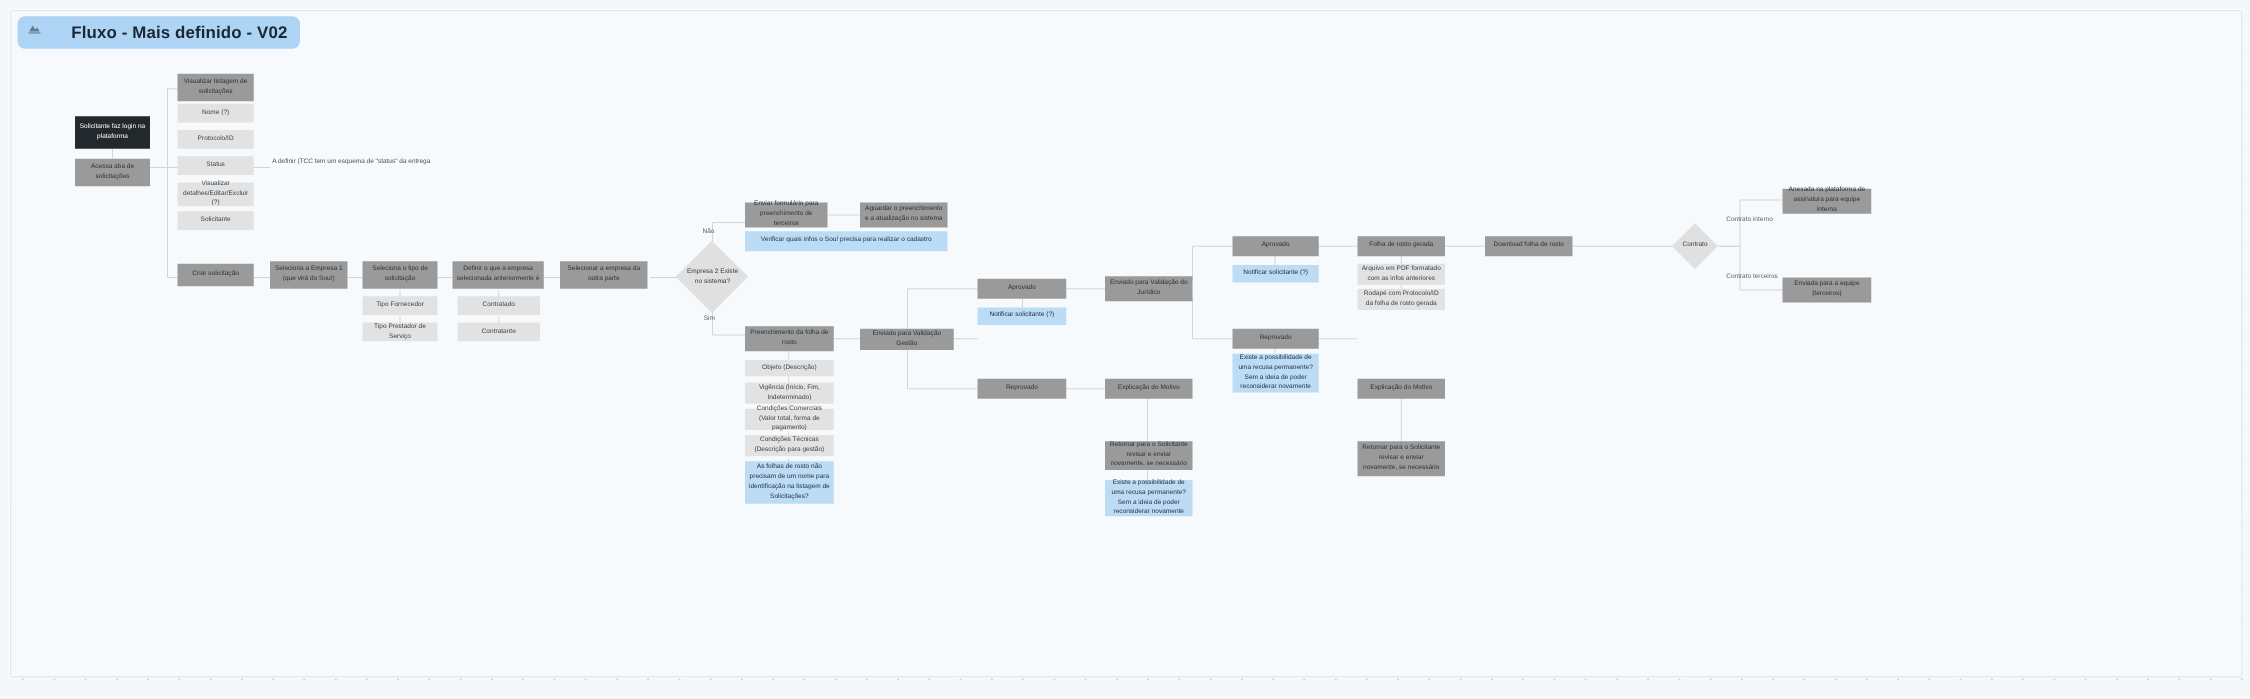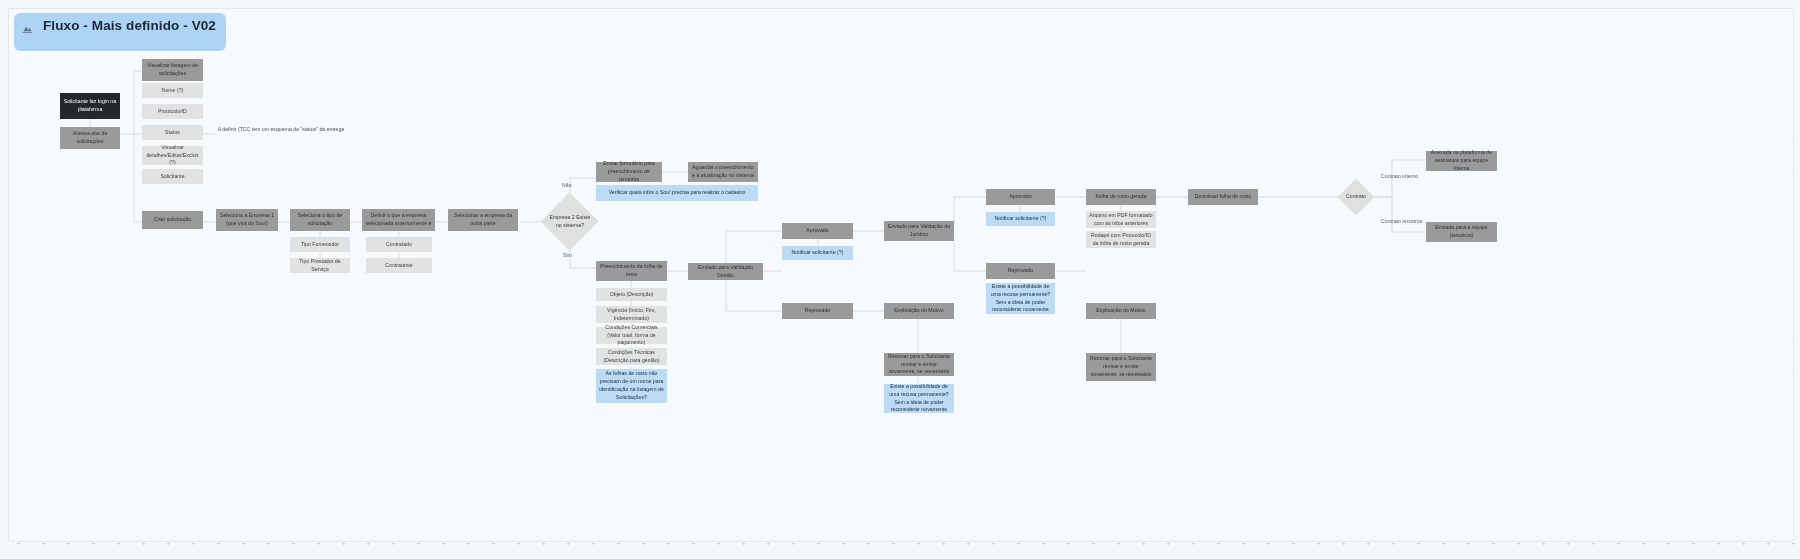--- a/index.html
+++ b/index.html
@@ -23,24 +23,24 @@
     left:8px;top:8px;
     width:1784px;height:532px;
     background:#f7fafc;
     border:1px solid #e2e8ec;
     border-radius:2px;
     box-shadow:0 0 0 1px rgba(255,255,255,.4);
   }
   
   #title-chip{
     position:absolute;left:14px;top:13px;
-    display:flex;align-items:flex-end;gap:10px;
+    display:flex;align-items:flex-start;gap:24px;
     background:#aed4f5;
     border-radius:6px;
-    padding:4px 10px 17px 8px;
+    padding:4px 10px 5px 8px;
     height:17px;
     z-index:40;
   }
   #title-chip .ttl{
     font-size:13.5px;font-weight:700;color:#1b2733;
     letter-spacing:.1px;white-space:nowrap;line-height:17px;
   }
   .frame-icon{
     width:11px;height:11px;display:block;opacity:.65;
   }

